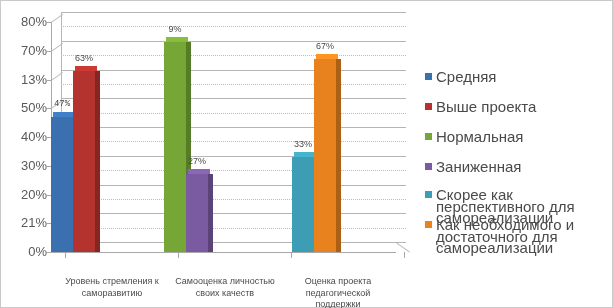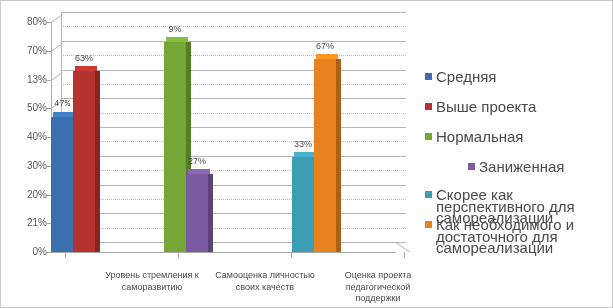--- a/index.html
+++ b/index.html
@@ -93,21 +93,21 @@
     height:0;
   }
   .gridline.major{border-top:1px solid #b5b5b5;}
   .gridline.minor{border-top:1px dotted #bdbdbd;}
 
   .ylabel{
     position:absolute;
     right:617px;
     width:40px;
     text-align:right;
-    font-size:10px;
+    font-size:13px;
     color:#595959;
     line-height:10px;
   }
   .ytick{
     position:absolute;
     left:-4px;width:4px;height:0;
     border-top:1px solid #a8a8a8;
   }
 
   
@@ -144,26 +144,25 @@
   }
 
   
   .xtick{
     position:absolute;
     top:240px;width:0;height:6px;
     border-left:1px solid #a8a8a8;
   }
   .catlabel{
     position:absolute;
-    top:258px;
+    top:264px;
     font-size:9px;
     color:#4a4a4a;
     text-align:center;
     line-height:11.5px;
-    margin-left:40px;
   }
 
   
   #legend{
     position:absolute;
     left:424px;top:70px;
     width:182px;
   }
   .legend-item{
     position:absolute;
@@ -300,21 +299,21 @@
         <span class="legend-text">Средняя</span>
       </div>
       <div class="legend-item" style="top: 30px;">
         <span class="swatch" style="background: rgb(180, 51, 46);"></span>
         <span class="legend-text">Выше проекта</span>
       </div>
       <div class="legend-item" style="top: 60px;">
         <span class="swatch" style="background: rgb(118, 167, 54);"></span>
         <span class="legend-text">Нормальная</span>
       </div>
-      <div class="legend-item" style="top: 90px; margin-left: 43px;">
+      <div class="legend-item" style="top: 90px;">
         <span class="swatch" style="background: rgb(122, 90, 160);"></span>
         <span class="legend-text">Заниженная</span>
       </div>
       <div class="legend-item" style="top: 118px;">
         <span class="swatch" style="background: rgb(60, 157, 181);"></span>
         <span class="legend-text">Скорее как перспективного для самореализации</span>
       </div>
       <div class="legend-item" style="top: 148px;">
         <span class="swatch" style="background: rgb(232, 130, 30);"></span>
         <span class="legend-text">Как необходимого и достаточного для самореализации</span>

